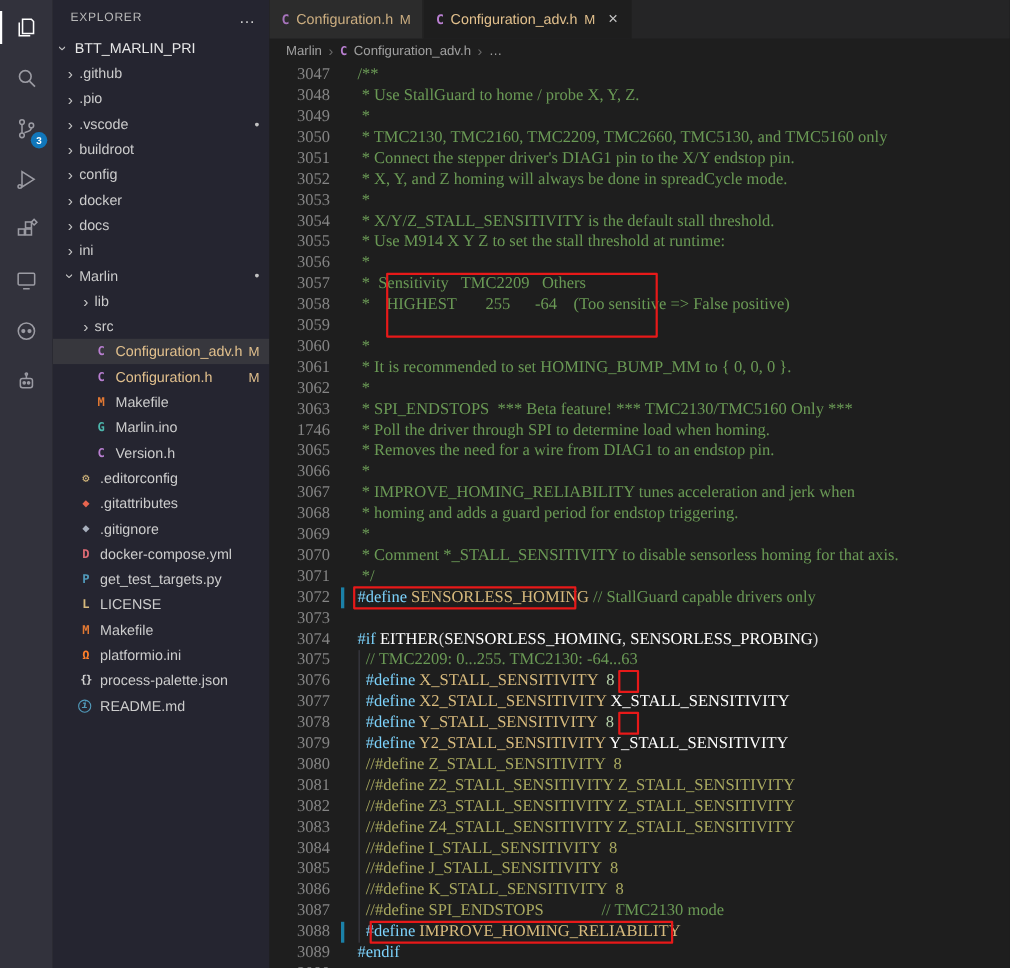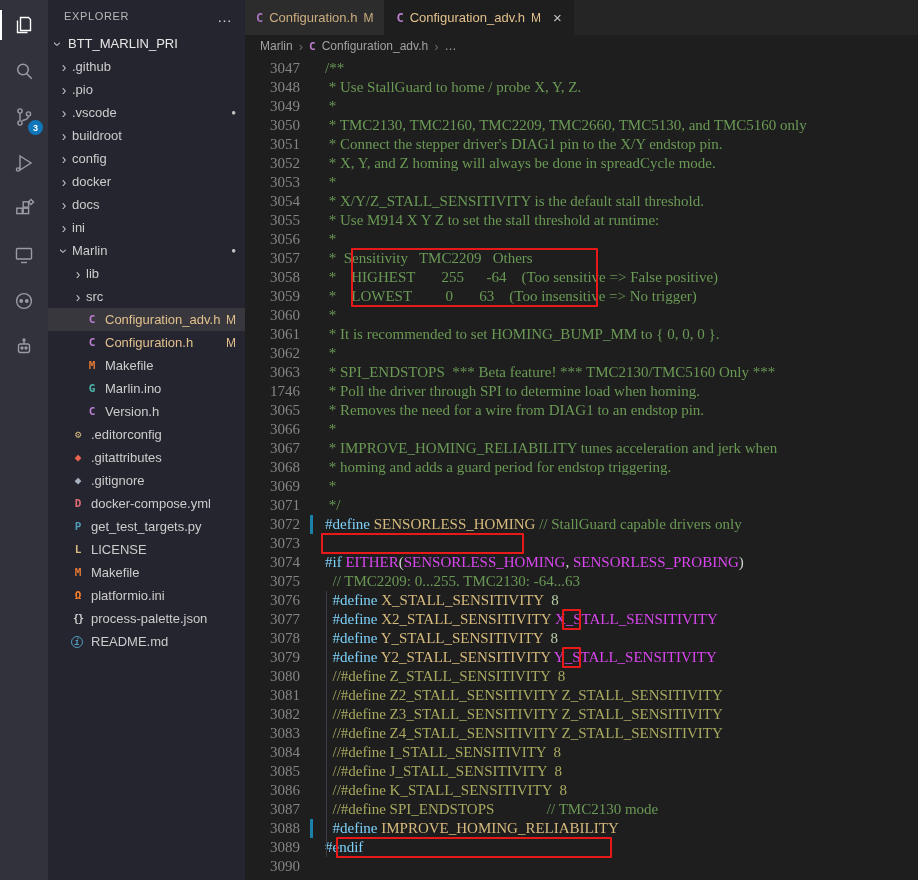--- a/index.html
+++ b/index.html
@@ -53,21 +53,21 @@
   .codewrap{position:relative;flex:1;overflow:hidden;font-family:Liberation Serif, serif;font-size:15px;line-height:19px;padding-top:2px}
   .cline{display:flex;height:19px;position:relative}
   .lnum{flex:0 0 55px;text-align:right;color:#858585}
   .lgap{flex:0 0 25px;position:relative}
   .mod-mark{position:absolute;left:10px;top:0;bottom:0;width:3px;background:var(--gutmod,#1b81a8)}
   pre.ct{margin:0;white-space:pre;color:#d4d4d4;font-family:inherit;font-size:inherit;line-height:inherit}
   .tk-c{color:#6a9955}
   .tk-d{color:#a9a960}
   .tk-k{color:#7dd3fc}
   .tk-m{color:#d7ba7d}
-  .tk-r{color:#d946ef}
+  .tk-r{color:#ffffff}
   .tk-n{color:#b5cea8}
   .tk-p{color:#d4d4d4}
   .anno{position:absolute;border:2px solid var(--red,#e81919);pointer-events:none;z-index:4;border-radius:1px}
   .iguide{position:absolute;width:1px;background:#3c3c46;z-index:1}
 </style>
 </head>
 <body>
 
 <div id="app">
 
@@ -362,21 +362,20 @@
           <pre class="ct"><span class="tk-c"> *  Sensitivity   TMC2209   Others</span></pre>
         </div>
         <div class="cline">
           <span class="lnum">3058</span>
           <span class="lgap"></span>
           <pre class="ct"><span class="tk-c"> *    HIGHEST       255      -64    (Too sensitive =&gt; False positive)</span></pre>
         </div>
         <div class="cline">
           <span class="lnum">3059</span>
           <span class="lgap"></span>
-          <pre class="ct"><span class="tk-c"> *    LOWEST         0       63    (Too insensitive =&gt; No trigger)</span></pre>
         </div>
         <div class="cline">
           <span class="lnum">3060</span>
           <span class="lgap"></span>
           <pre class="ct"><span class="tk-c"> *</span></pre>
         </div>
         <div class="cline">
           <span class="lnum">3061</span>
           <span class="lgap"></span>
           <pre class="ct"><span class="tk-c"> * It is recommended to set HOMING_BUMP_MM to { 0, 0, 0 }.</span></pre>
@@ -413,20 +412,25 @@
         </div>
         <div class="cline">
           <span class="lnum">3068</span>
           <span class="lgap"></span>
           <pre class="ct"><span class="tk-c"> * homing and adds a guard period for endstop triggering.</span></pre>
         </div>
         <div class="cline">
           <span class="lnum">3069</span>
           <span class="lgap"></span>
           <pre class="ct"><span class="tk-c"> *</span></pre>
+        </div>
+        <div class="cline">
+          <span class="lnum">3070</span>
+          <span class="lgap"></span>
+          <pre class="ct"><span class="tk-c"> * Comment *_STALL_SENSITIVITY to disable sensorless homing for that axis.</span></pre>
         </div>
         <div class="cline">
           <span class="lnum">3071</span>
           <span class="lgap"></span>
           <pre class="ct"><span class="tk-c"> */</span></pre>
         </div>
         <div class="cline">
           <span class="lnum">3072</span>
           <span class="lgap">
             <span class="mod-mark"></span>

